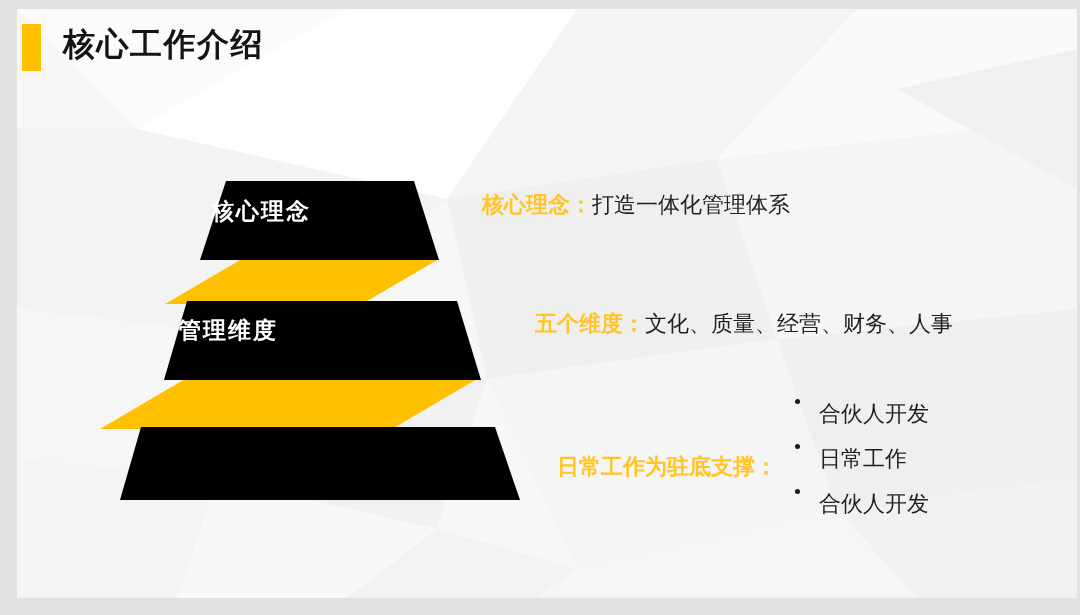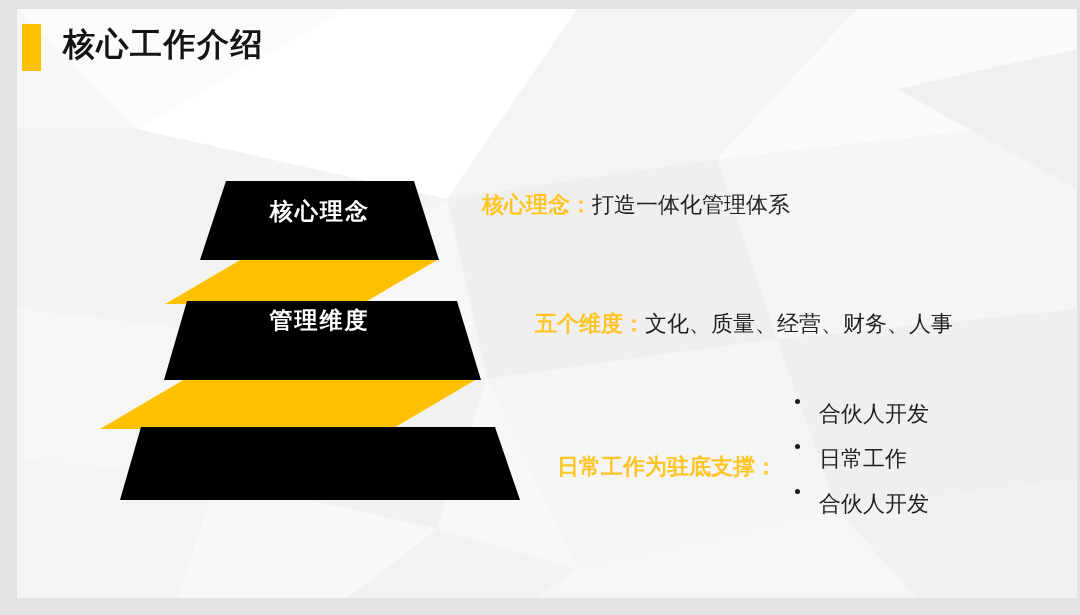--- a/index.html
+++ b/index.html
@@ -67,24 +67,23 @@
     width: 540px;
     height: 589px;
   }
   .tier-label {
     position: absolute;
     color: #ffffff;
     font-size: 23px;
     font-weight: bold;
     letter-spacing: 2px;
     white-space: nowrap;
-    text-align: center;
   }
   #tier-label-1 { left: 194px; top: 187px; width: 218px; }
-  #tier-label-2 { left: 161px; top: 296px; width: 283px; }
+  #tier-label-2 { left: 161px; top: 306px; width: 283px; }
   #tier-label-3 { left: 101px; top: 434px; width: 400px; }
 
   
   #text-column {
     position: absolute;
     left: 0; top: 0;
     width: 1060px;
     height: 589px;
     padding-left: 12px;
   }

